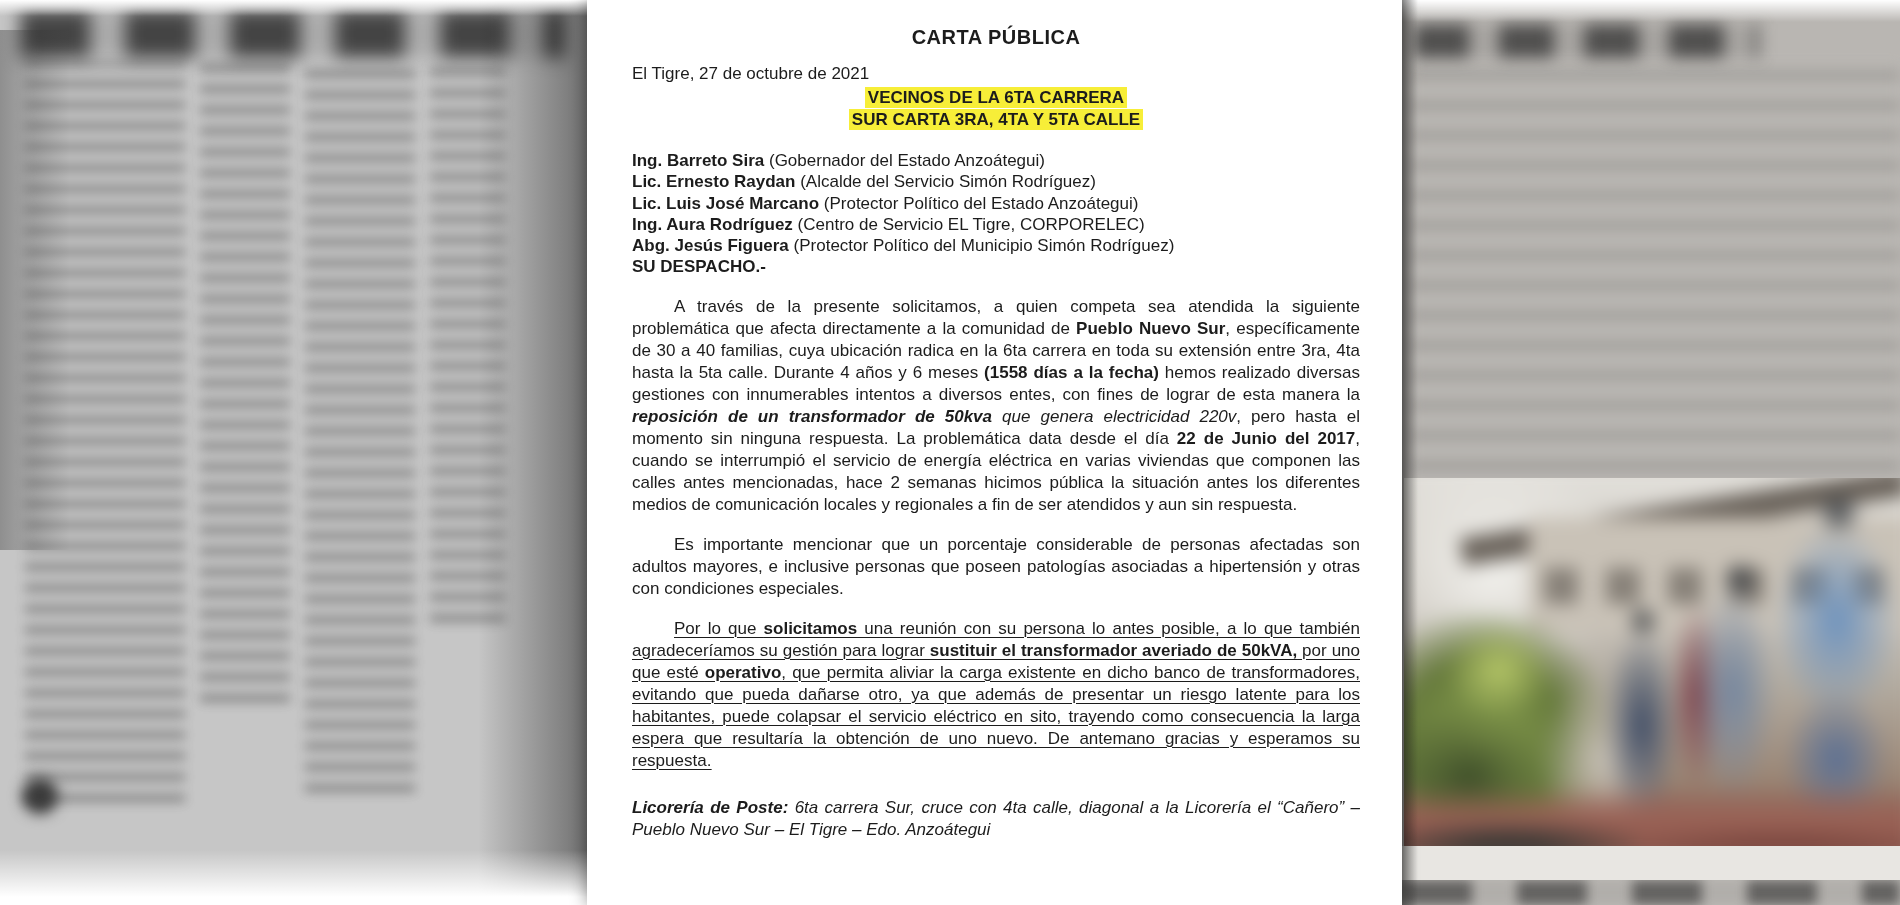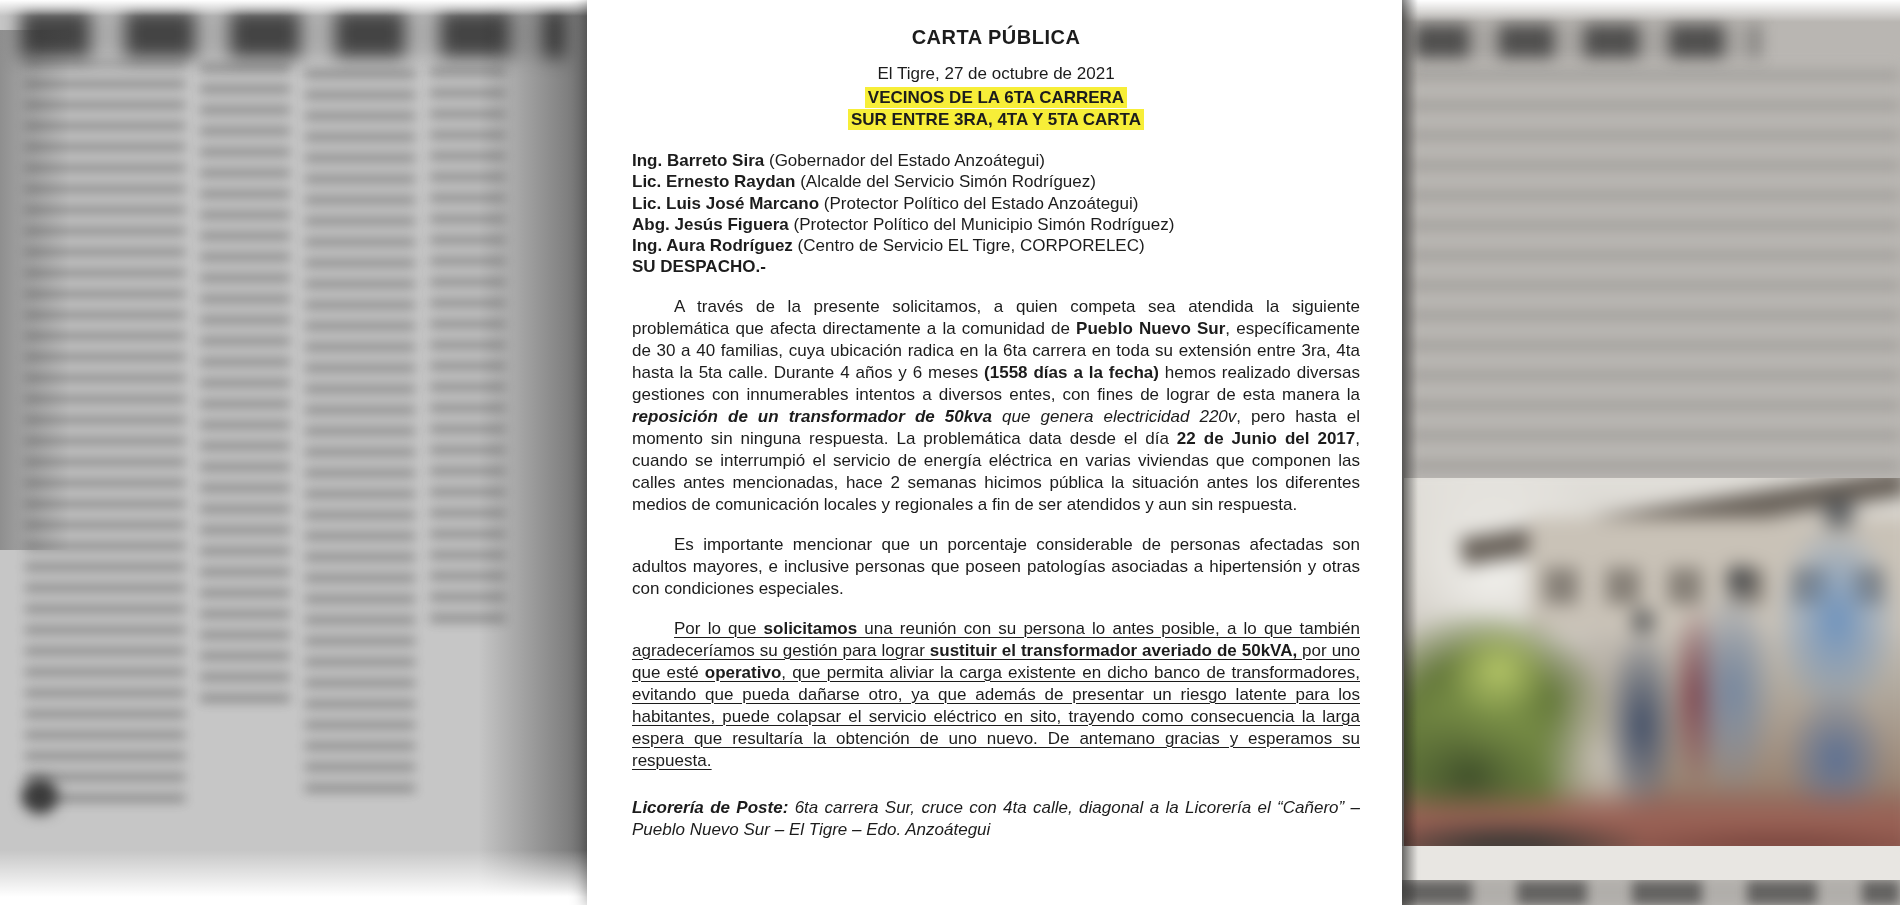--- a/index.html
+++ b/index.html
@@ -69,21 +69,21 @@
   .p-head2{left:428px;top:28px;width:44px;height:44px;background:radial-gradient(ellipse,#3a3f45 0%,rgba(58,63,69,0) 75%);}
   .p-head3{left:238px;top:142px;width:32px;height:32px;background:radial-gradient(ellipse,#2f3338 0%,rgba(47,51,56,0) 75%);}
   .p-ground{left:0;bottom:0;width:100%;height:75px;background:linear-gradient(180deg, rgba(154,97,85,0) 0%, #9a6155 45%, #8a564b 100%);}
   .p-bottomdark{left:-10px;bottom:-10px;width:260px;height:50px;background:radial-gradient(ellipse,#403b37 20%,rgba(64,59,55,0) 80%);}
   .p-bottomred{right:-10px;bottom:-10px;width:290px;height:45px;background:radial-gradient(ellipse,#7e4a42 20%,rgba(126,74,66,0) 80%);}
   
   .page{position:absolute;left:587px;top:0;width:815px;height:905px;background:var(--page);
     box-shadow:0 0 16px rgba(0,0,0,.45);color:var(--text);}
   .content{position:absolute;left:45px;top:0;width:728px;}
   .title{margin:26px 0 0 0;text-align:center;font-size:20px;font-weight:bold;letter-spacing:.5px;}
-  .dateline{margin-top:15px;text-align:center;font-size:17px;}
+  .dateline{margin-top:15px;text-align:left;font-size:17px;}
   .hl-block{margin-top:3px;text-align:center;line-height:22px;}
   .hl-block mark{background:var(--highlight);color:var(--text);font-weight:bold;font-size:17px;padding:1px 3px;}
   .recipients{margin-top:19px;font-size:17px;line-height:21.3px;}
   .b{font-weight:bold;}
   .i{font-style:italic;margin-top:12px;}
   .body-block{margin-top:9px;}
   .para{margin:18px 0 0 0;font-size:17px;line-height:22px;text-align:justify;text-indent:42px;}
   .para.u, .para.u span{text-decoration:underline;text-decoration-thickness:1.4px;text-underline-offset:3px;}
   .pole{margin-top:25px;font-size:17px;line-height:22px;font-style:italic;text-align:justify;}
   .pole .label{font-weight:bold;}
@@ -140,28 +140,28 @@
     </div>
     <div class="br-seam"></div>
   </div>
 
   <div class="page">
     <div class="content">
       <h1 class="title">CARTA PÚBLICA</h1>
       <div class="dateline">El Tigre, 27 de octubre de 2021</div>
       <div class="hl-block">
         <div><mark>VECINOS DE LA 6TA CARRERA</mark></div>
-        <div><mark>SUR ENTRE 3RA, 4TA Y 5TA CARTA</mark></div>
+        <div><mark>SUR CARTA 3RA, 4TA Y 5TA CALLE</mark></div>
       </div>
       <div class="recipients">
         <div><span class="b">Ing. Barreto Sira</span><span> (Gobernador del Estado Anzoátegui)</span></div>
         <div><span class="b">Lic. Ernesto Raydan</span><span> (Alcalde del Servicio Simón Rodríguez)</span></div>
         <div><span class="b">Lic. Luis José Marcano</span><span> (Protector Político del Estado Anzoátegui)</span></div>
+        <div><span class="b">Ing. Aura Rodríguez</span><span> (Centro de Servicio EL Tigre, CORPORELEC)</span></div>
         <div><span class="b">Abg. Jesús Figuera</span><span> (Protector Político del Municipio Simón Rodríguez)</span></div>
-        <div><span class="b">Ing. Aura Rodríguez</span><span> (Centro de Servicio EL Tigre, CORPORELEC)</span></div>
         <div class="b">SU DESPACHO.-</div>
       </div>
       <div class="body-block" id="paragraphs">
           <p class="para"><span>A través de la presente solicitamos, a quien competa sea atendida la siguiente problemática que afecta directamente a la comunidad de </span><span class="b">Pueblo Nuevo Sur</span><span>, específicamente de 30 a 40 familias, cuya ubicación radica en la 6ta carrera en toda su extensión entre 3ra, 4ta hasta la 5ta calle. Durante 4 años y 6 meses </span><span class="b">(1558 días a la fecha)</span><span> hemos realizado diversas gestiones con innumerables intentos a diversos entes, con fines de lograr de esta manera la </span><span class="b i">reposición de un transformador de 50kva</span><span class="i"> que genera electricidad 220v</span><span>, pero hasta el momento sin ninguna respuesta. La problemática data desde el día </span><span class="b">22 de Junio del 2017</span><span>, cuando se interrumpió el servicio de energía eléctrica en varias viviendas que componen las calles antes mencionadas, hace 2 semanas hicimos pública la situación antes los diferentes medios de comunicación locales y regionales a fin de ser atendidos y aun sin respuesta.</span></p>
           <p class="para"><span>Es importante mencionar que un porcentaje considerable de personas afectadas son adultos mayores, e inclusive personas que poseen patologías asociadas a hipertensión y otras con condiciones especiales.</span></p>
           <p class="para u"><span>Por lo que </span><span class="b">solicitamos</span><span> una reunión con su persona lo antes posible, a lo que también agradeceríamos su gestión para lograr </span><span class="b">sustituir el transformador averiado de 50kVA,</span><span> por uno que esté </span><span class="b">operativo</span><span>, que permita aliviar la carga existente en dicho banco de transformadores, evitando que pueda dañarse otro, ya que además de presentar un riesgo latente para los habitantes, puede colapsar el servicio eléctrico en sito, trayendo como consecuencia la larga espera que resultaría la obtención de uno nuevo. De antemano gracias y esperamos su respuesta.</span></p>
         </div>
       <div class="pole">
         <span class="label">Licorería de Poste: </span><span>6ta carrera Sur, cruce con 4ta calle, diagonal a la Licorería el “Cañero” – Pueblo Nuevo Sur – El Tigre – Edo. Anzoátegui</span>
       </div>

